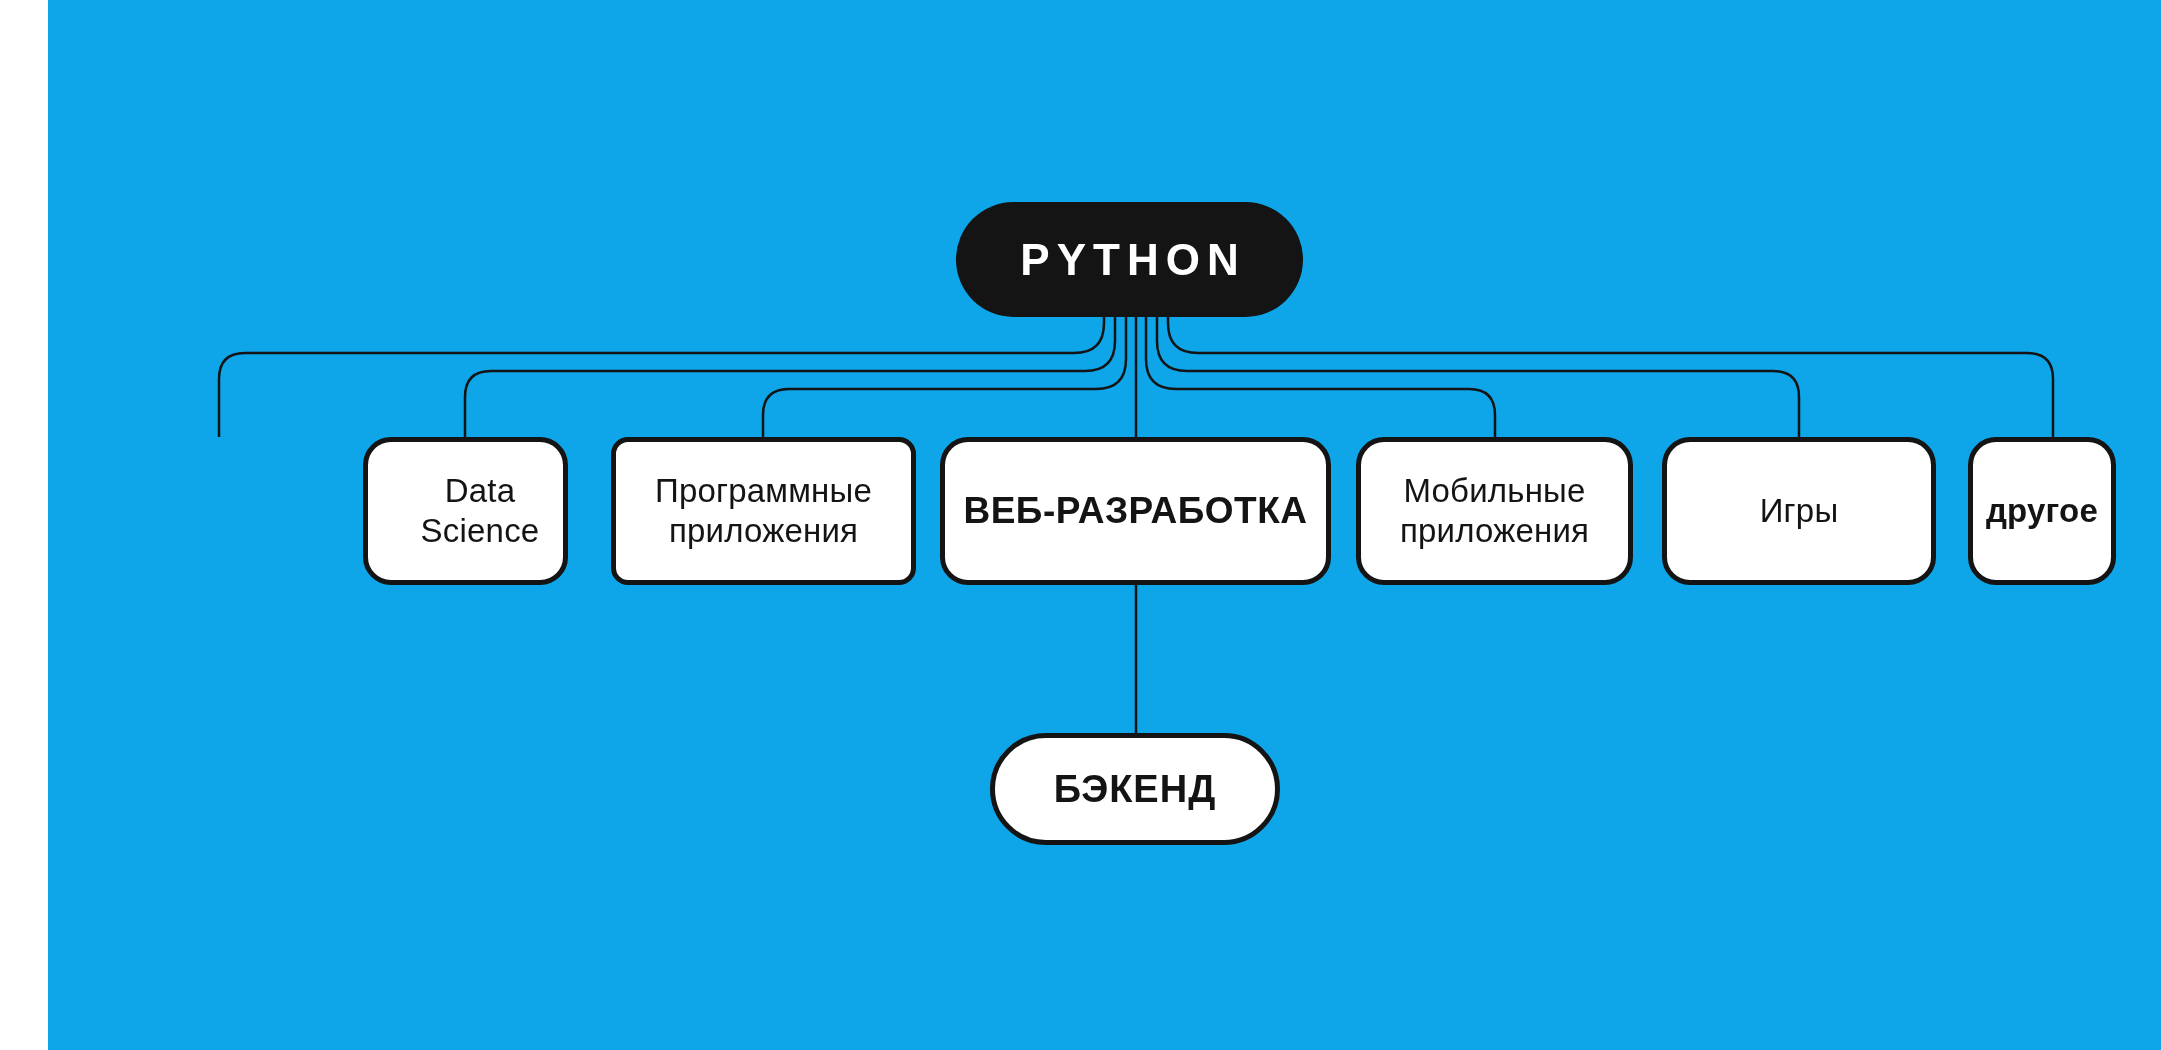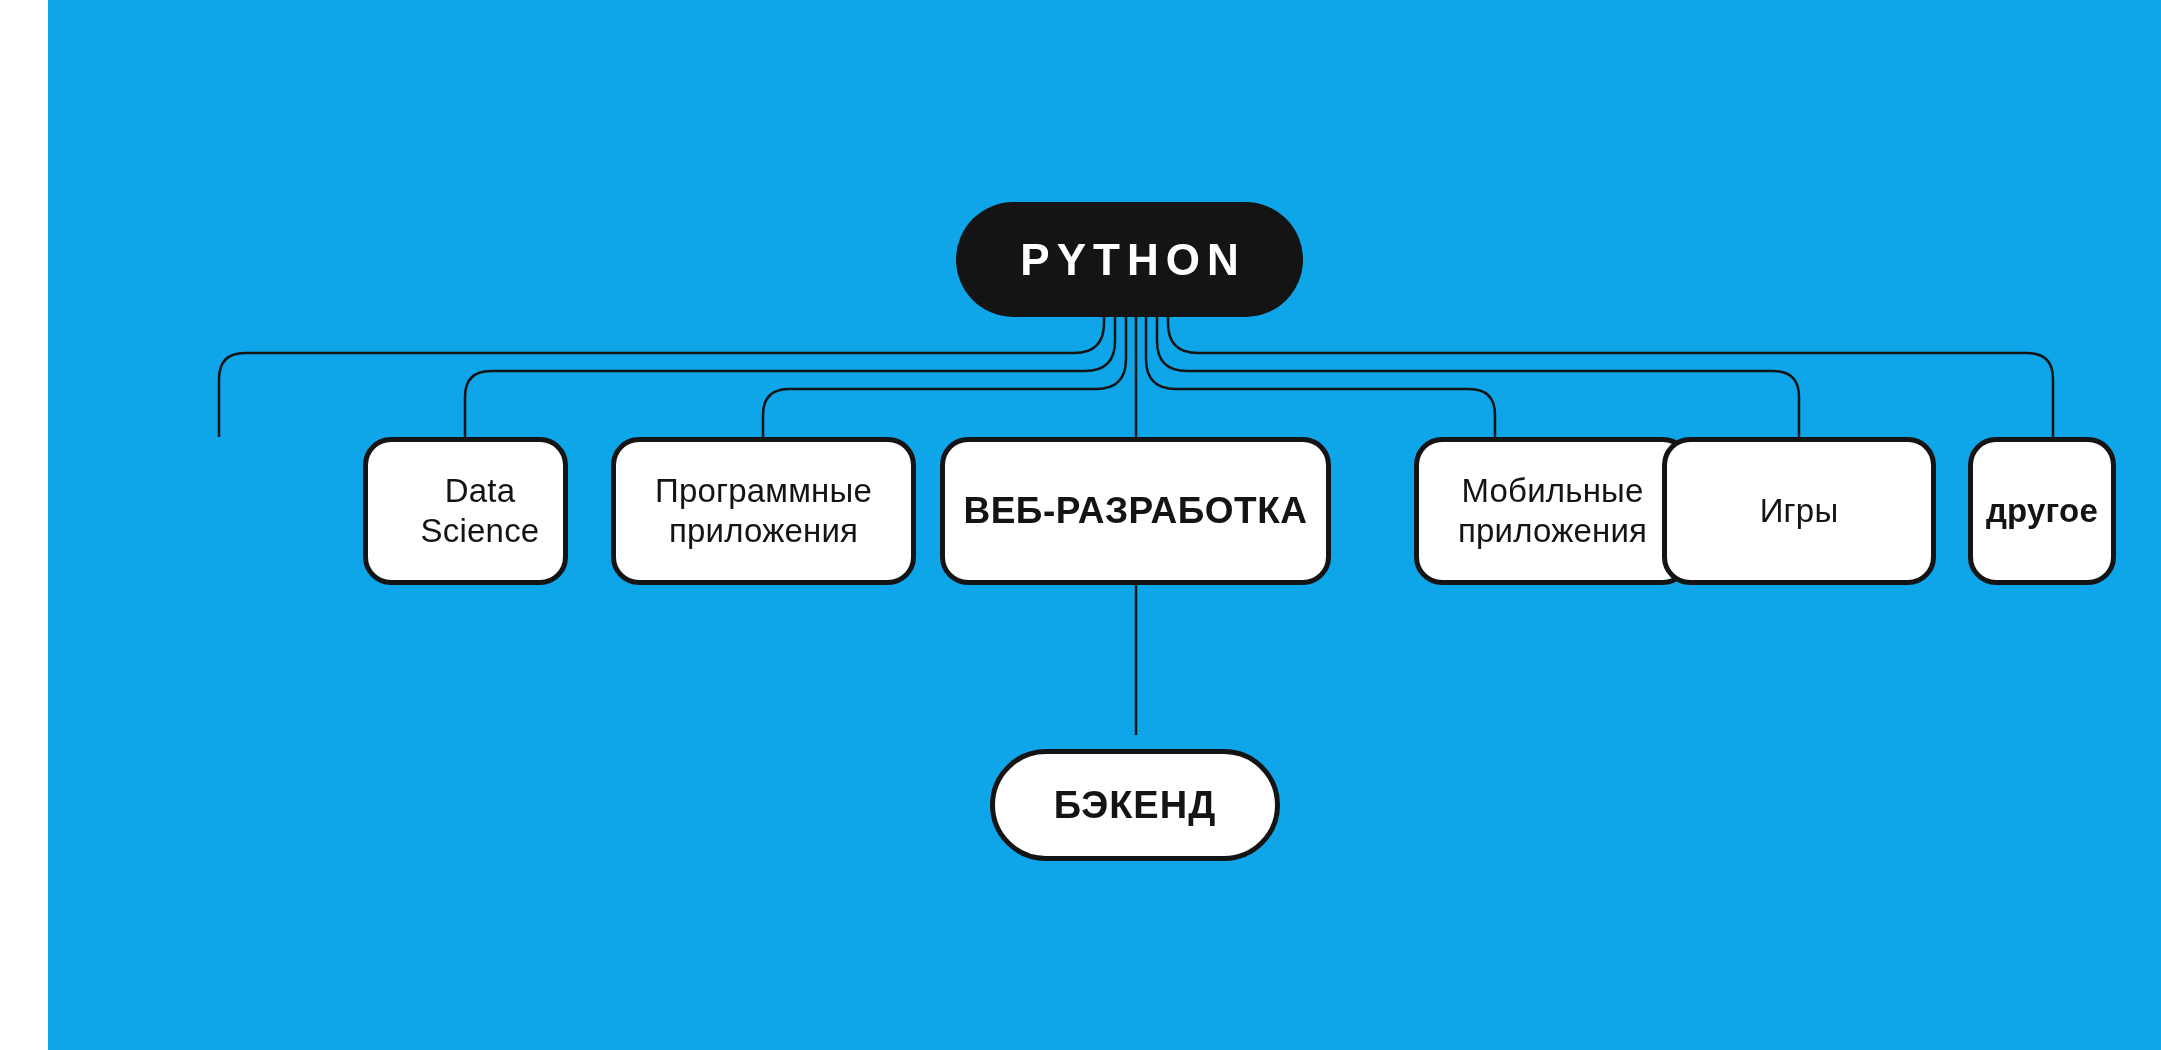--- a/index.html
+++ b/index.html
@@ -58,34 +58,34 @@
   .root-node .label {
     color: #ffffff;
     font-weight: 700;
     font-size: 44px;
     letter-spacing: 7px;
     padding-left: 7px; 
     white-space: nowrap;
   }
   .child-1 { left: 68px;   top: 437px; width: 207px; height: 148px; }
   .child-2 { left: 315px;  top: 437px; width: 205px; height: 148px; padding-left: 29px; }
-  .child-3 { left: 563px;  top: 437px; width: 305px; height: 148px; }
+  .child-3 { left: 563px;  top: 437px; width: 305px; height: 148px; border-radius: 17px; }
   .child-4 { left: 892px;  top: 437px; width: 391px; height: 148px; }
-  .child-5 { left: 1366px; top: 437px; width: 277px; height: 148px; }
+  .child-5 { left: 1308px; top: 437px; width: 277px; height: 148px; }
   .child-6 { left: 1614px; top: 437px; width: 274px; height: 148px; }
   .child-7 { left: 1920px; top: 437px; width: 148px; height: 148px; font-weight: bold; }
   .child-4 .label {
     font-weight: 700;
     font-size: 37px;
     letter-spacing: 0.5px;
     white-space: nowrap;
   }
   .backend-node {
     left: 942px;
-    top: 749px;
+    top: 733px;
     width: 290px;
     height: 112px;
     border-radius: 56px;
   }
   .backend-node .label {
     font-weight: 700;
     font-size: 38px;
     letter-spacing: 1px;
     white-space: nowrap;
   }

